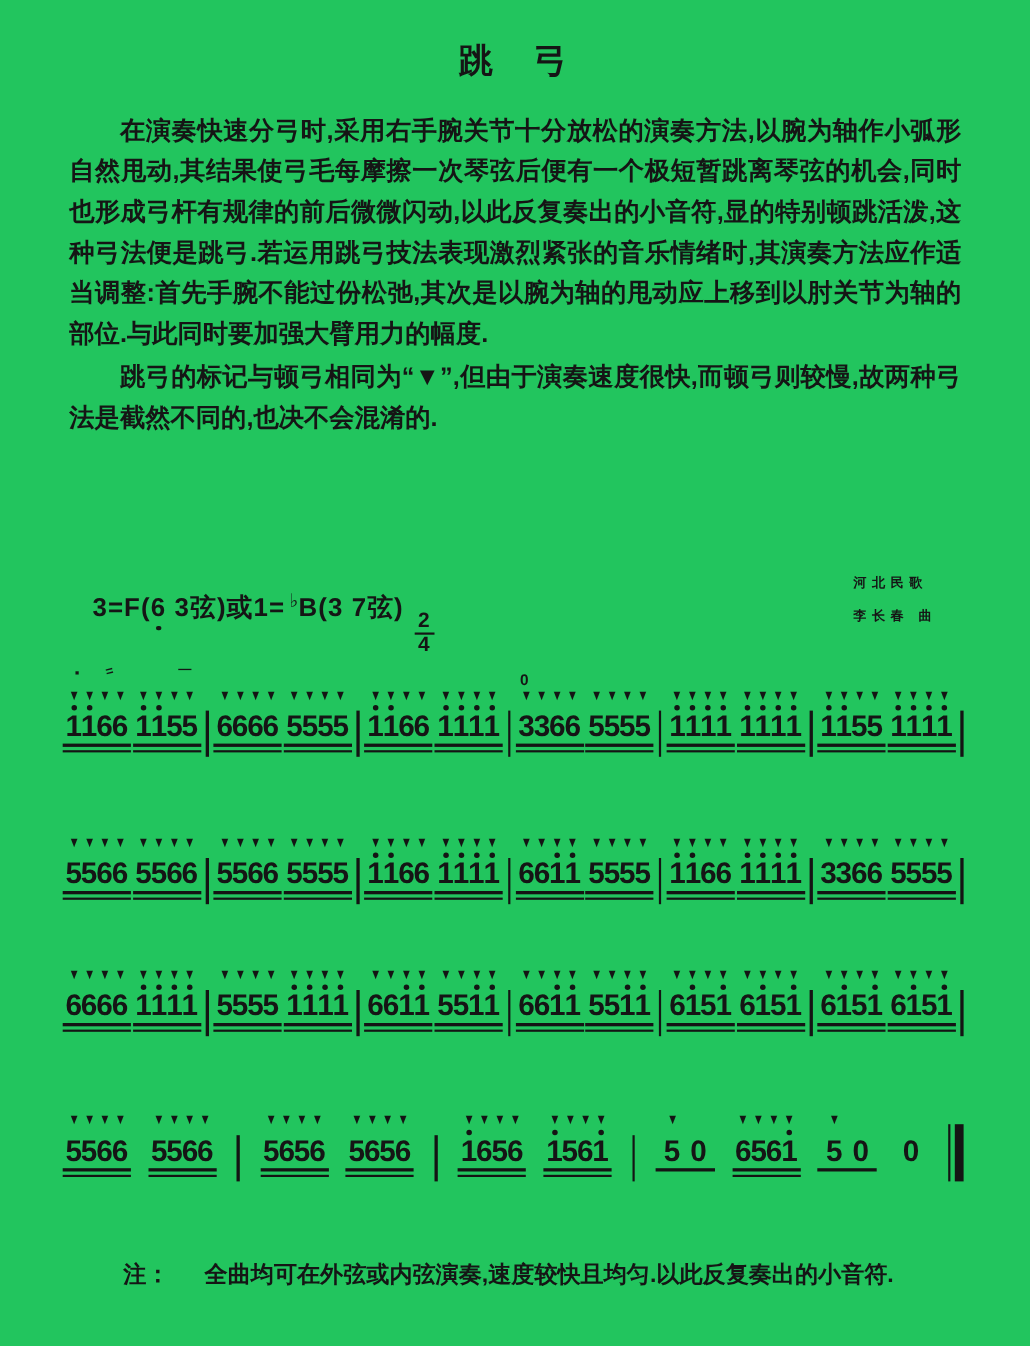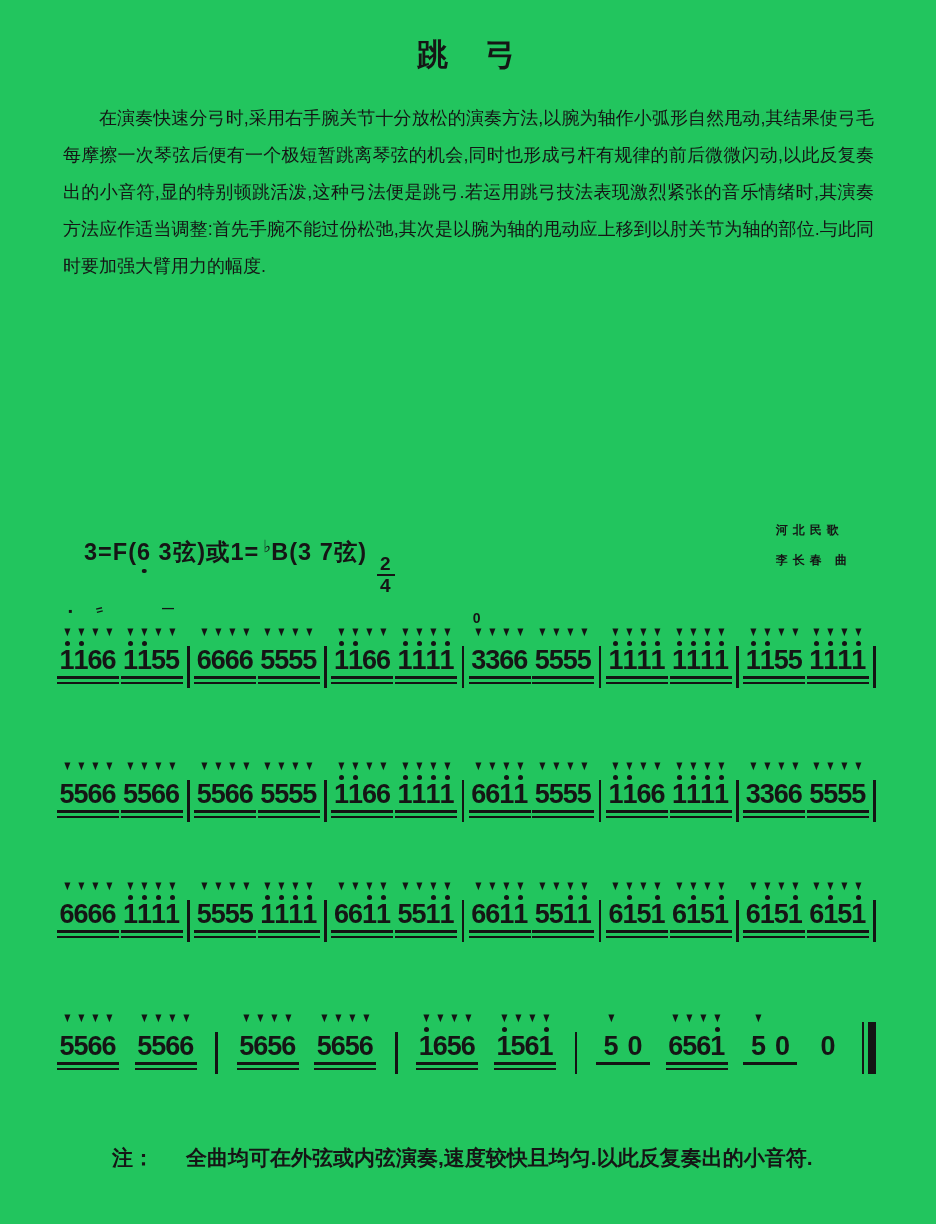--- a/index.html
+++ b/index.html
@@ -16,21 +16,21 @@
   .sec-title{
     position:absolute;left:0;right:0;margin:0;
     text-align:center;
     font-size:31px;font-weight:800;letter-spacing:3px;
   }
   .t1{top:34px;}
   .t2{top:458px;}
   
   .body-text{
     position:absolute;left:63px;width:811px;top:100px;
-    font-size:18px;line-height:37px;font-weight:400;
+    font-size:23px;line-height:37px;font-weight:700;
     text-align:justify;
   }
   .body-text p{margin:0;text-indent:2em;}
   .body-text p + p{margin-top:2px;}
   .body-text p.gap{margin-top:15px;}
   
   .credits{
     position:absolute;right:84px;top:515px;
     font-size:12px;font-weight:700;line-height:30px;
     letter-spacing:5px;text-align:left;
@@ -91,20 +91,21 @@
 </style>
 </head>
 <body>
 
 <div class="page">
 
   <h1 class="sec-title t1">跳　弓</h1>
 
   <div class="body-text">
     <p>在演奏快速分弓时,采用右手腕关节十分放松的演奏方法,以腕为轴作小弧形自然甩动,其结果使弓毛每摩擦一次琴弦后便有一个极短暂跳离琴弦的机会,同时也形成弓杆有规律的前后微微闪动,以此反复奏出的小音符,显的特别顿跳活泼,这种弓法便是跳弓.若运用跳弓技法表现激烈紧张的音乐情绪时,其演奏方法应作适当调整:首先手腕不能过份松弛,其次是以腕为轴的甩动应上移到以肘关节为轴的部位.与此同时要加强大臂用力的幅度.</p>
+    <p>跳弓的标记与顿弓相同为“▼”,但由于演奏速度很快,而顿弓则较慢,故两种弓法是截然不同的,也决不会混淆的.</p>
   </div>
 
 
   <div class="credits">
     <div>河北民歌</div>
     <div>李长春 曲</div>
   </div>
 
   <div class="key-line">
     <span>3=F(</span><span class="low-note"><span>6</span><span class="under-dot"></span></span><span> 3弦)或1=</span><span class="flat">♭</span><span>B(3 7弦)</span><span class="frac">

